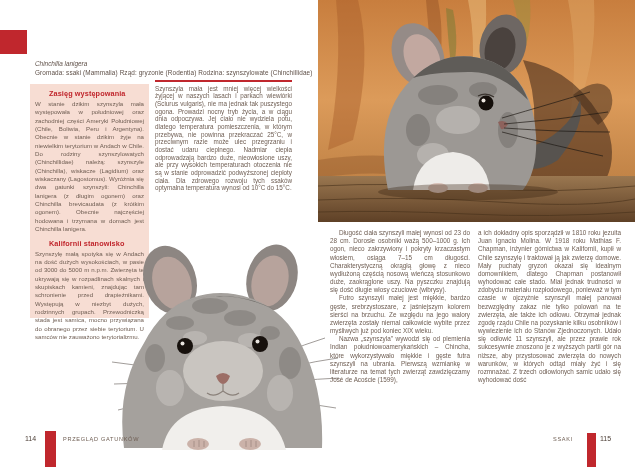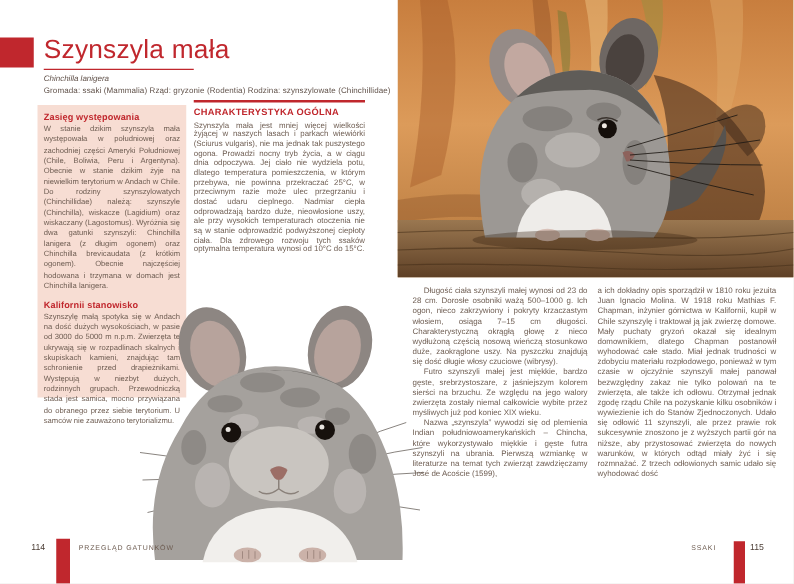--- a/index.html
+++ b/index.html
@@ -18,21 +18,21 @@
     white-space:nowrap;
   }
   .species{left:35px;top:60px;font-size:6.4px;font-style:italic;color:#5f5048;}
   .taxonomy{left:35px;top:69px;font-size:6.4px;color:#5f5048;letter-spacing:.1px;}
   
   .panel{
     left:30px;top:84px;width:119px;height:234px;
     background:#f7ddd3;padding:5px 5px 0 5px;box-sizing:border-box;
   }
   .panel h3{
-    margin:0 0 2px 0;font-size:7.3px;color:#c0272d;font-weight:bold;letter-spacing:.1px;
+    margin:0 0 2px 14px;font-size:7.3px;color:#c0272d;font-weight:bold;letter-spacing:.1px;
   }
   .panel h3.second{margin-top:5px;}
   .panel p{
     margin:0;font-size:6.1px;line-height:1.37;text-align:justify;color:#6e5d52;
   }
   
   .main-col{left:155px;top:80px;width:137px;}
   .main-col .rule{height:1.5px;background:#c0272d;margin-bottom:3px;}
   .main-col h2{margin:0 0 3px 0;font-size:7.4px;color:#c0272d;font-weight:bold;letter-spacing:.25px;}
   .main-col p{margin:0;font-size:6.3px;line-height:1.22;text-align:justify;color:#6e5d52;}
@@ -56,34 +56,32 @@
   .fr-label{left:553px;top:436px;}
   .fr-bar{left:587px;top:433px;width:9px;height:34px;background:#c0272d;}
   .fr-num{left:600px;top:435px;}
 </style>
 </head>
 <body>
 
 <div class="spread">
 
   <div class="abs red-tab"></div>
-  <div class="abs title">Szynszyla mała</div>
   <div class="abs species">Chinchilla lanigera</div>
   <div class="abs taxonomy">Gromada: ssaki (Mammalia)   Rząd: gryzonie (Rodentia)   Rodzina: szynszylowate (Chinchillidae)</div>
 
   <div class="abs panel">
     <h3>Zasięg występowania</h3>
     <p>W stanie dzikim szynszyla mała występowała w południowej oraz zachodniej części Ameryki Południowej (Chile, Boliwia, Peru i Argentyna). Obecnie w stanie dzikim żyje na niewielkim terytorium w Andach w Chile. Do rodziny szynszylowatych (Chinchillidae) należą: szynszyle (Chinchilla), wiskacze (Lagidium) oraz wiskaczany (Lagostomus). Wyróżnia się dwa gatunki szynszyli: Chinchilla lanigera (z długim ogonem) oraz Chinchilla brevicaudata (z krótkim ogonem). Obecnie najczęściej hodowana i trzymana w domach jest Chinchilla lanigera.</p>
     <h3 class="second">Kalifornii stanowisko</h3>
     <p>Szynszylę małą spotyka się w Andach na dość dużych wysokościach, w pasie od 3000 do 5000 m n.p.m. Zwierzęta te ukrywają się w rozpadlinach skalnych i skupiskach kamieni, znajdując tam schronienie przed drapieżnikami. Występują w niezbyt dużych, rodzinnych grupach. Przewodniczką stada jest samica, mocno przywiązana do obranego przez siebie terytorium. U samców nie zauważono terytorializmu.</p>
   </div>
 
   <div class="abs main-col">
     <div class="rule"></div>
-    <h2>CHARAKTERYSTYKA OGÓLNA</h2>
     <p>Szynszyla mała jest mniej więcej wielkości żyjącej w naszych lasach i parkach wiewiórki (Sciurus vulgaris), nie ma jednak tak puszystego ogona. Prowadzi nocny tryb życia, a w ciągu dnia odpoczywa. Jej ciało nie wydziela potu, dlatego temperatura pomieszczenia, w którym przebywa, nie powinna przekraczać 25°C, w przeciwnym razie może ulec przegrzaniu i dostać udaru cieplnego. Nadmiar ciepła odprowadzają bardzo duże, nieowłosione uszy, ale przy wysokich temperaturach otoczenia nie są w stanie odprowadzić podwyższonej ciepłoty ciała. Dla zdrowego rozwoju tych ssaków optymalna temperatura wynosi od 10°C do 15°C.</p>
   </div>
 
   <div class="abs photo-bl">
     <svg width="230" height="212" viewBox="0 0 230 212">
 
       <g stroke="#4a423c" stroke-width="0.7" opacity="0.75" fill="none">
         <path d="M95 142 Q40 128 2 124"></path>
           <path d="M95 148 Q42 144 4 146"></path>
         <path d="M95 154 Q48 162 8 172"></path>

